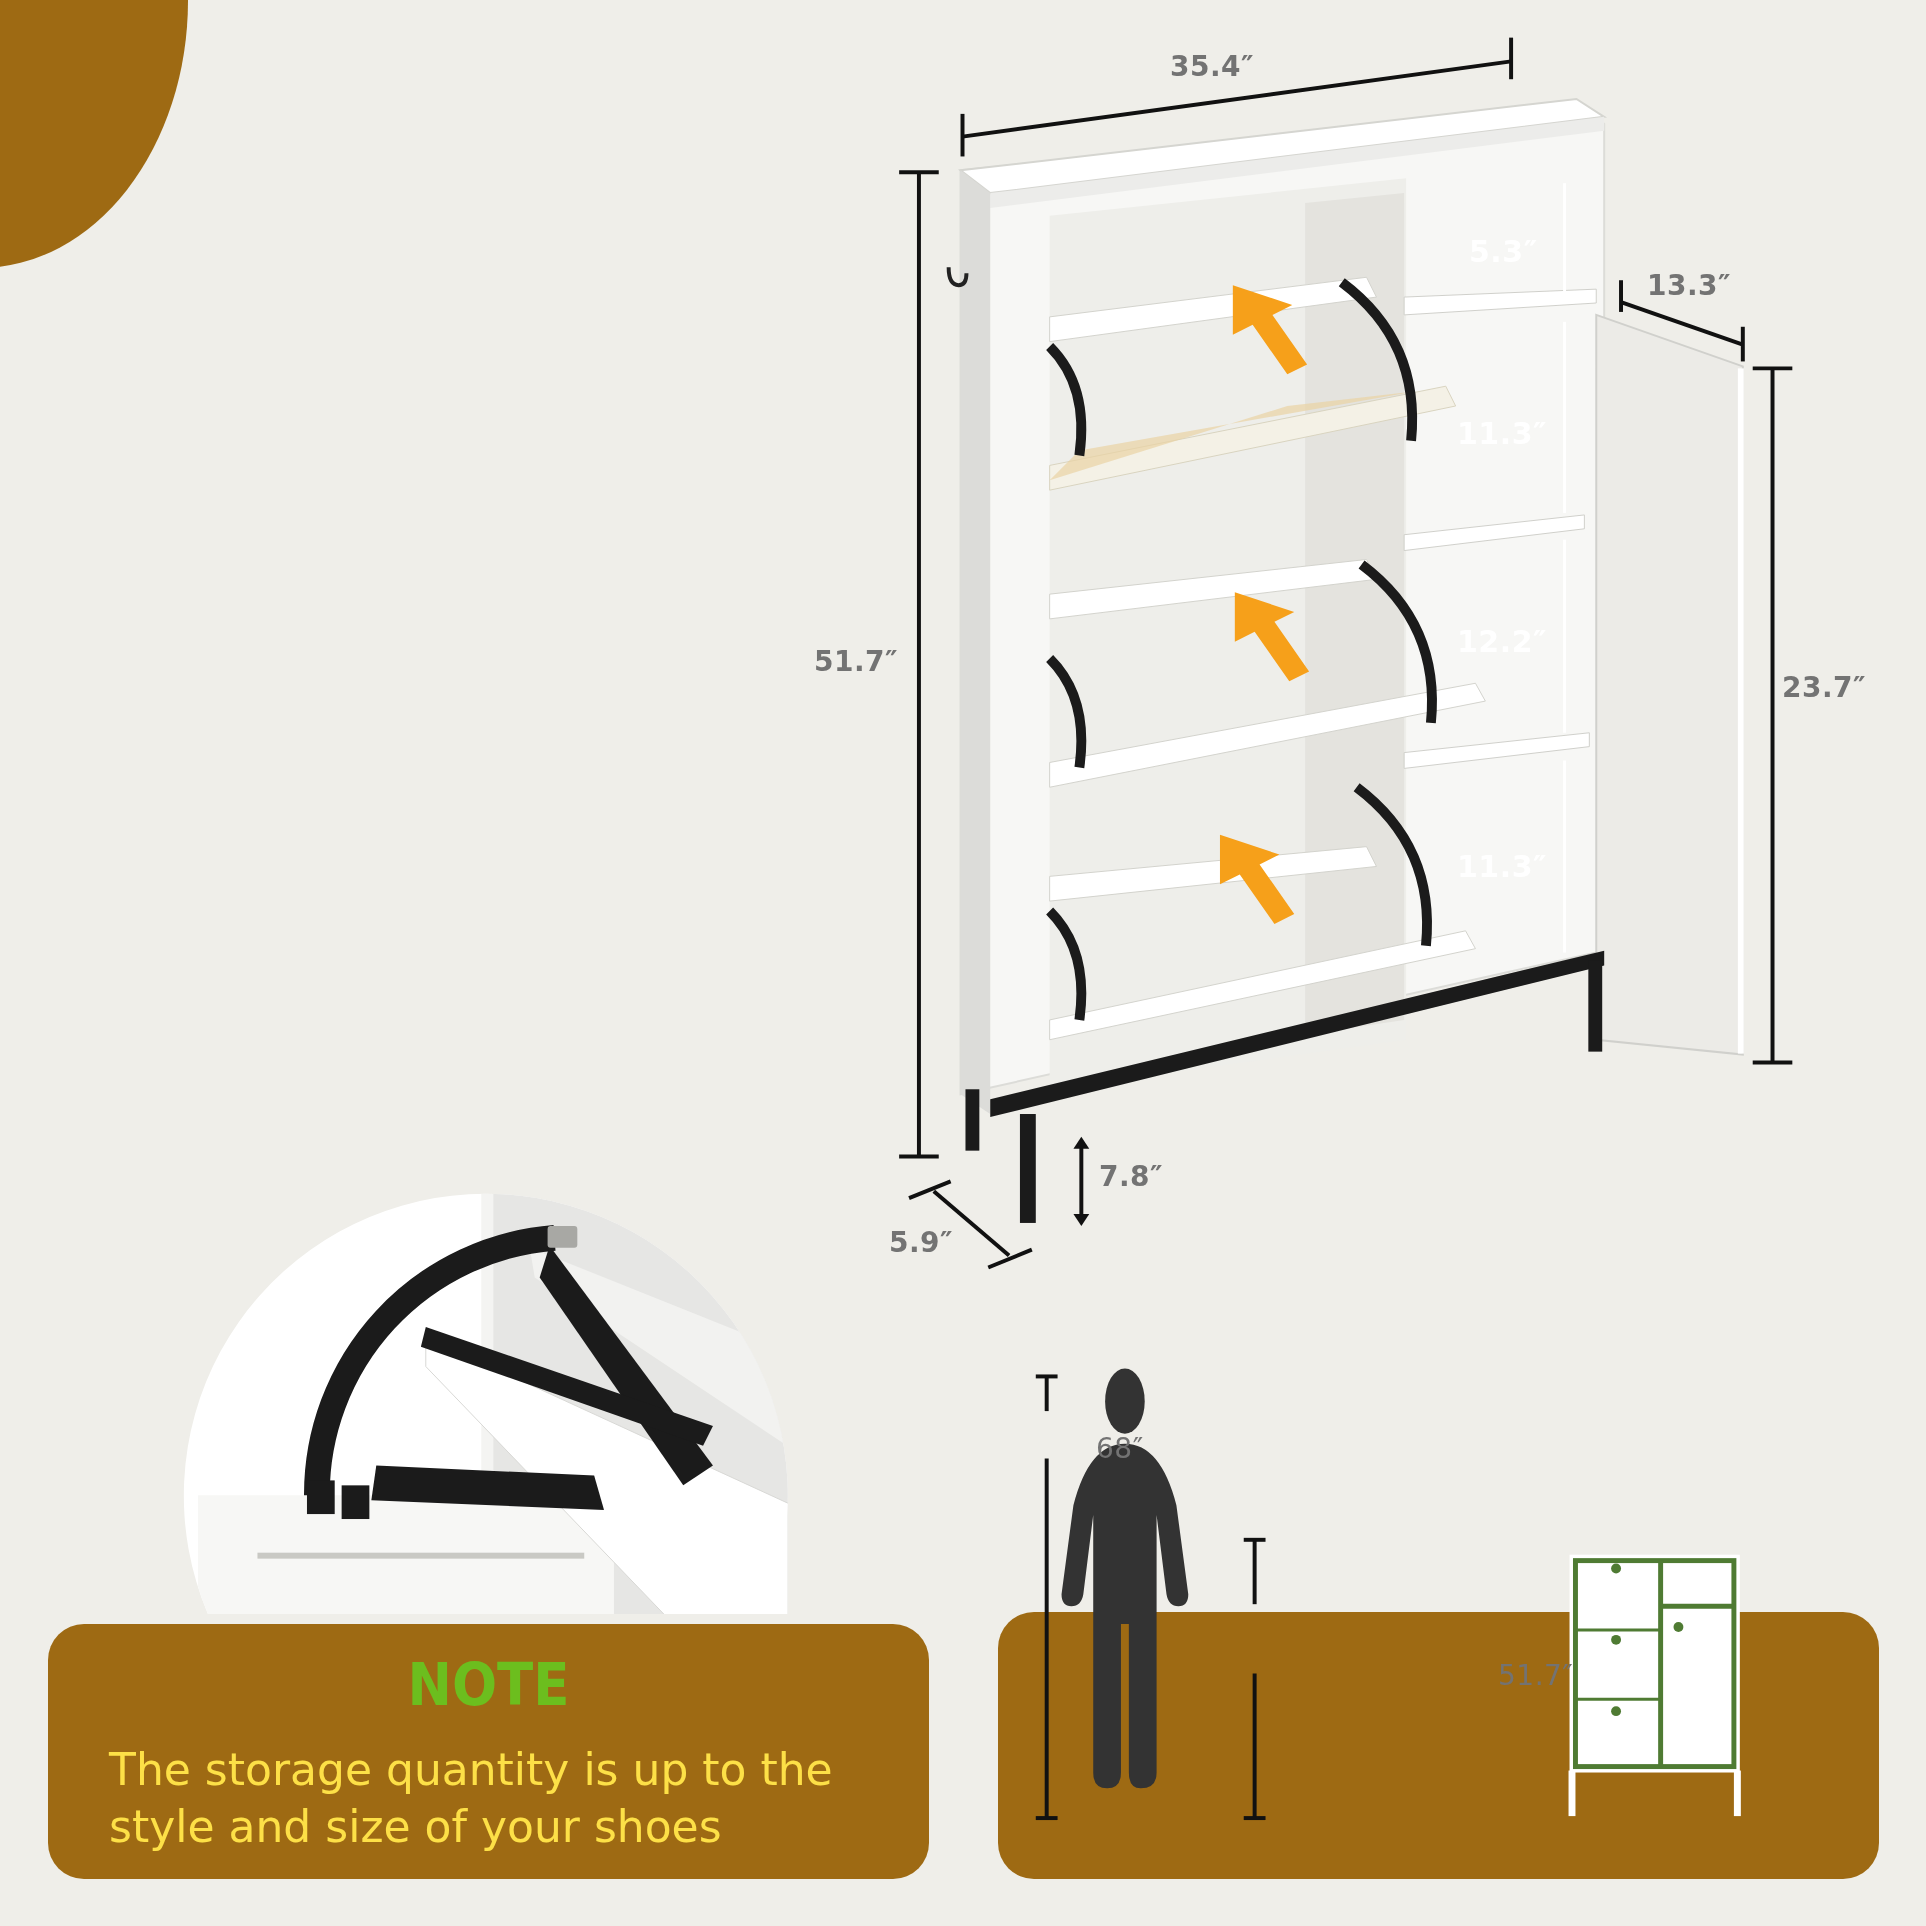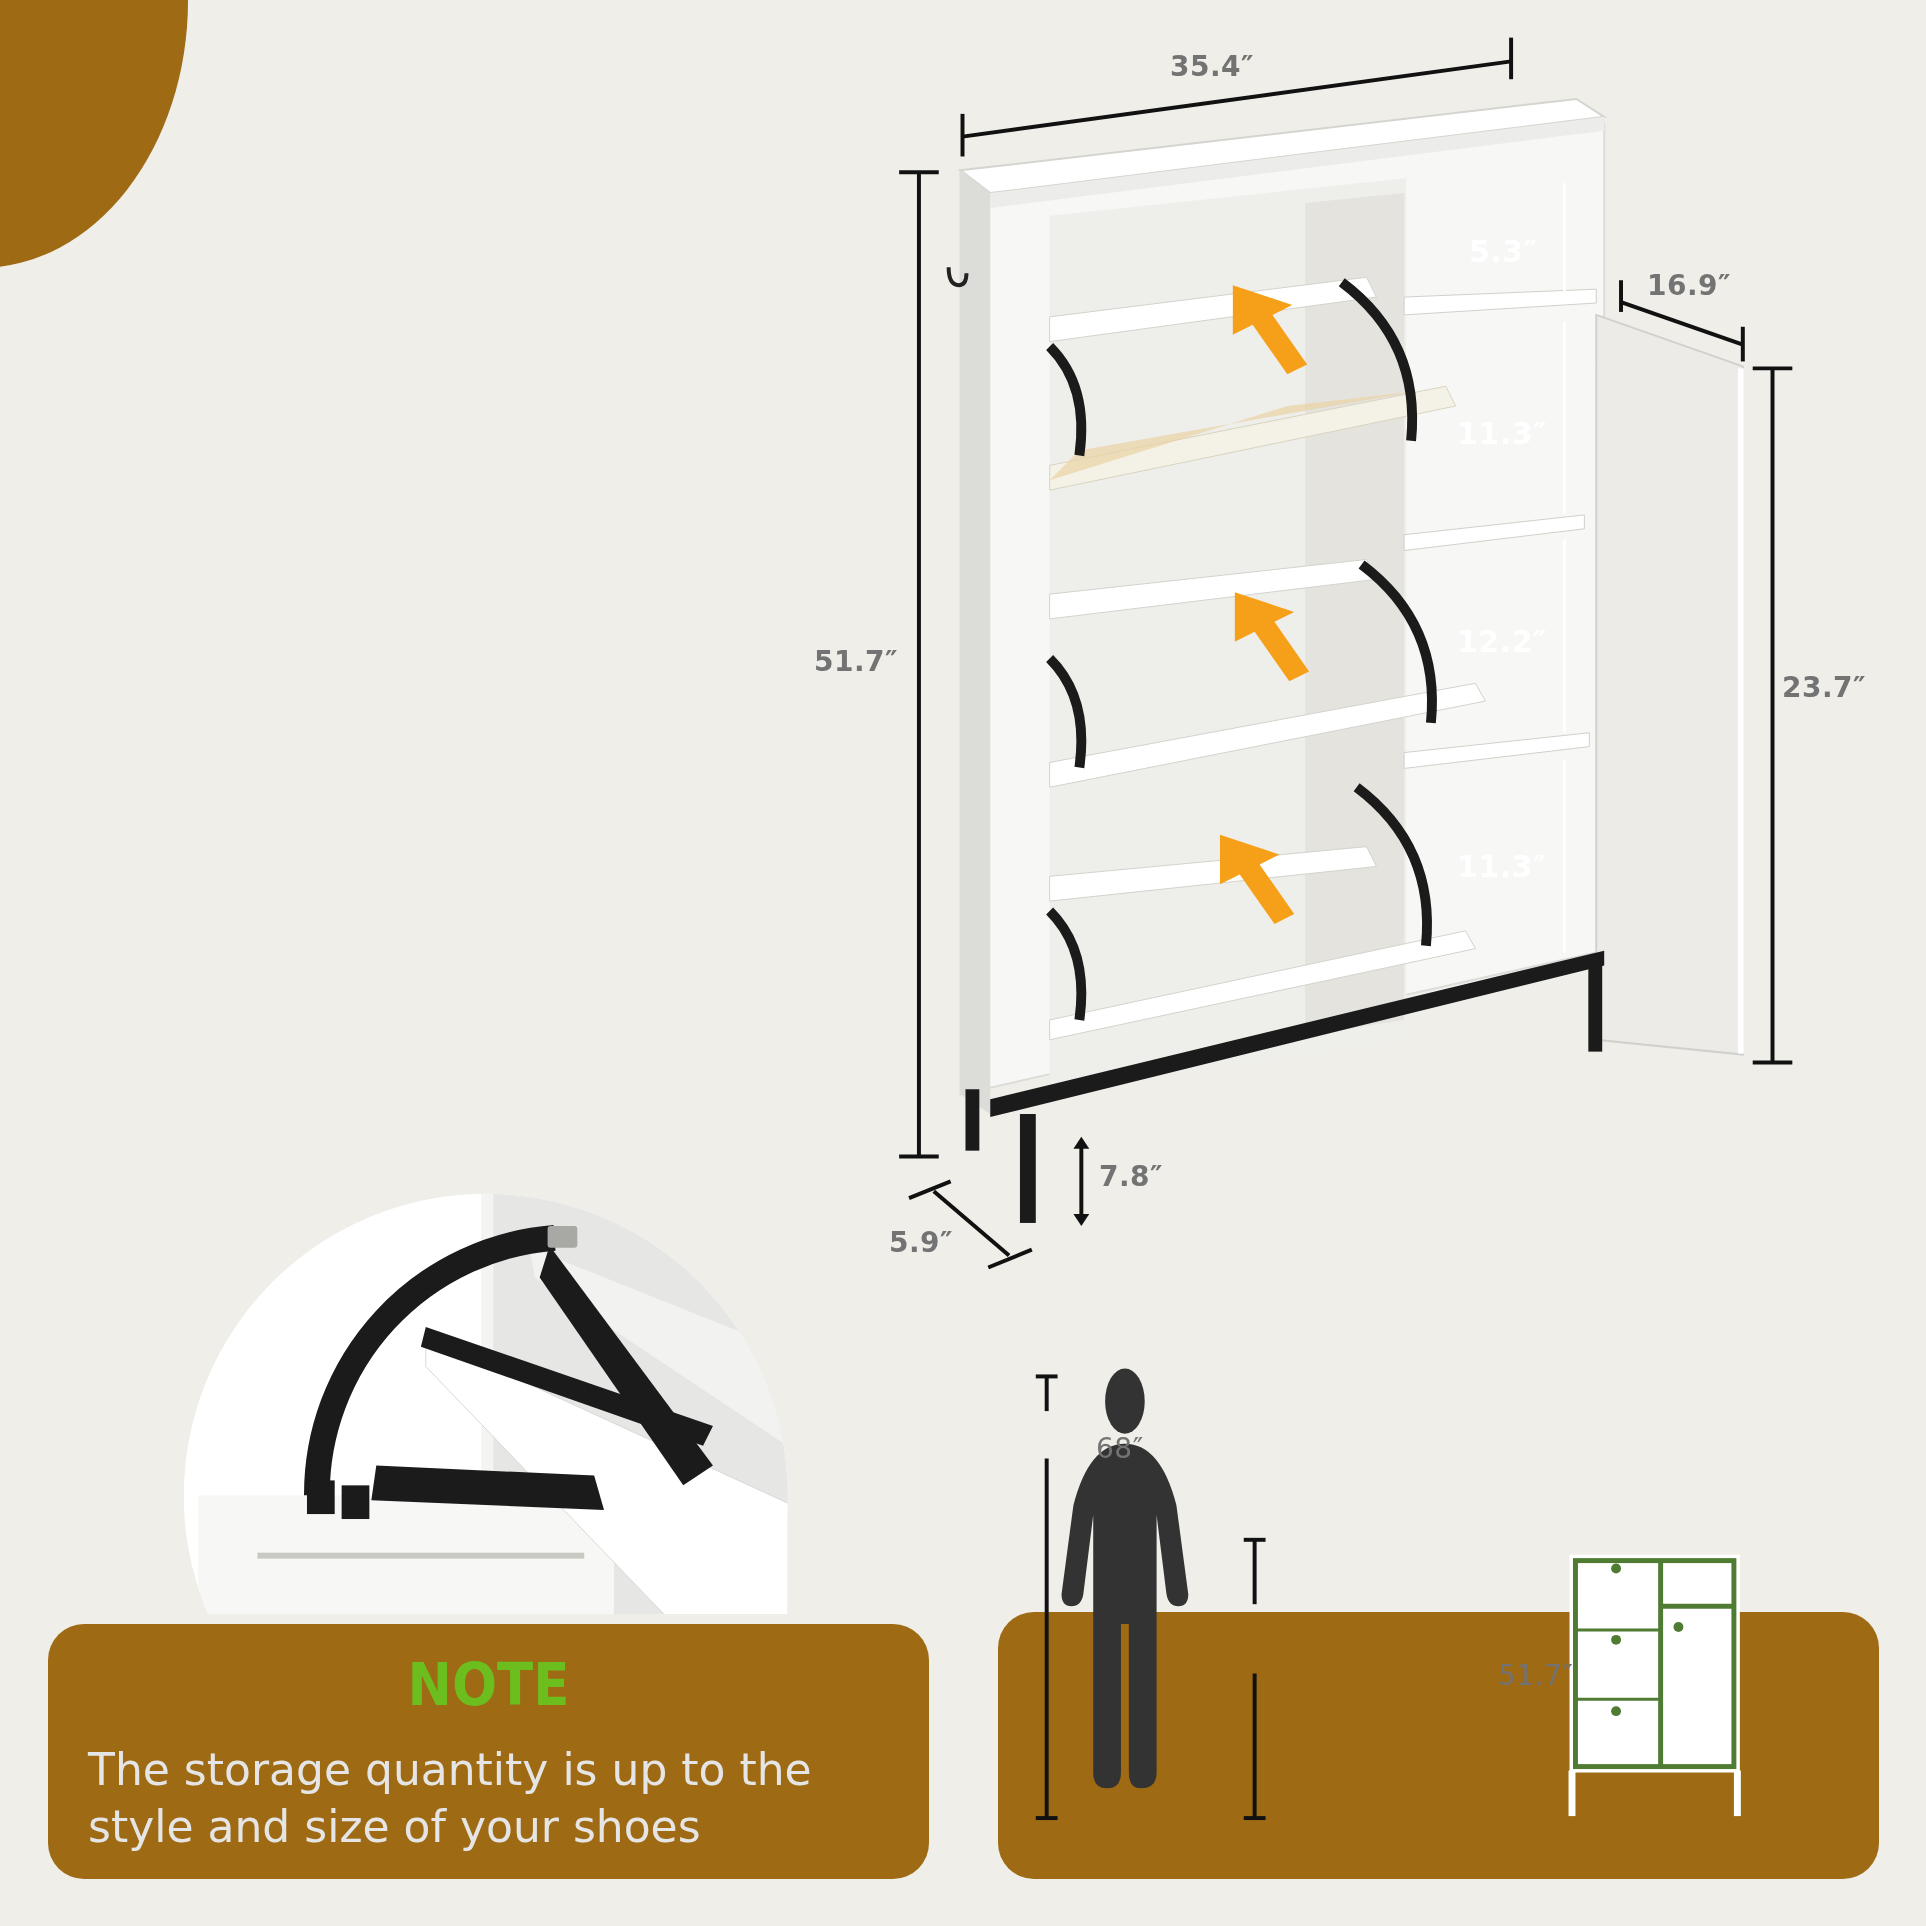--- a/index.html
+++ b/index.html
@@ -22,22 +22,22 @@
     .dim-label.thin { font-weight: normal; font-size: 28px; margin-left: 27px; }
     .panel {
       position: absolute; background: #9e6a13; border-radius: 36px;
     }
     .note-title {
       position: absolute; left: 0; right: 0; top: 26px; text-align: center;
       color: #6cbe1e; font-weight: bold; font-size: 59px;
       font-family: "DejaVu Sans Condensed", "DejaVu Sans", sans-serif;
     }
     .note-body {
-      position: absolute; left: 40px; top: 117px; width: 792px;
-      color: #e5e5e5; font-size: 44px; line-height: 57px;
+      position: absolute; left: 61px; top: 117px; width: 792px;
+      color: #fde047; font-size: 44px; line-height: 57px;
       font-family: "DejaVu Sans", sans-serif;
     }
     svg { position: absolute; overflow: visible; }
   </style>
 </head>
 <body>
 
 <div class="abs corner-blob"></div>
 
 <svg width="1927" height="1927" style="left:0;top:0;" viewBox="0 0 1946 1946">
@@ -124,21 +124,21 @@
 
     <line x1="1092" y1="1155" x2="1092" y2="1230"></line>
   </g>
   <polygon points="1084,1160 1100,1160 1092,1148" fill="#111"></polygon>
   <polygon points="1084,1226 1100,1226 1092,1238" fill="#111"></polygon>
 </svg>
 
 <div class="dim-label" style="left:1170px;top:50px;">35.4″</div>
 <div class="dim-label" style="left:814px;top:645px;">51.7″</div>
 <div class="dim-label white" style="left:1469px;top:234px;">5.3″</div>
-<div class="dim-label" style="left:1647px;top:269px;">16.9″</div>
+<div class="dim-label" style="left:1647px;top:269px;">13.3″</div>
 <div class="dim-label white" style="left:1457px;top:416px;">11.3″</div>
 <div class="dim-label white" style="left:1457px;top:624px;">12.2″</div>
 <div class="dim-label white" style="left:1457px;top:849px;">11.3″</div>
 <div class="dim-label" style="left:1782px;top:671px;">23.7″</div>
 <div class="dim-label" style="left:1099px;top:1160px;">7.8″</div>
 <div class="dim-label" style="left:889px;top:1226px;">5.9″</div>
 
 <svg width="1927" height="1927" style="left:0;top:0;" viewBox="0 0 1946 1946">
   <defs>
     <clipPath id="hingeClip">

